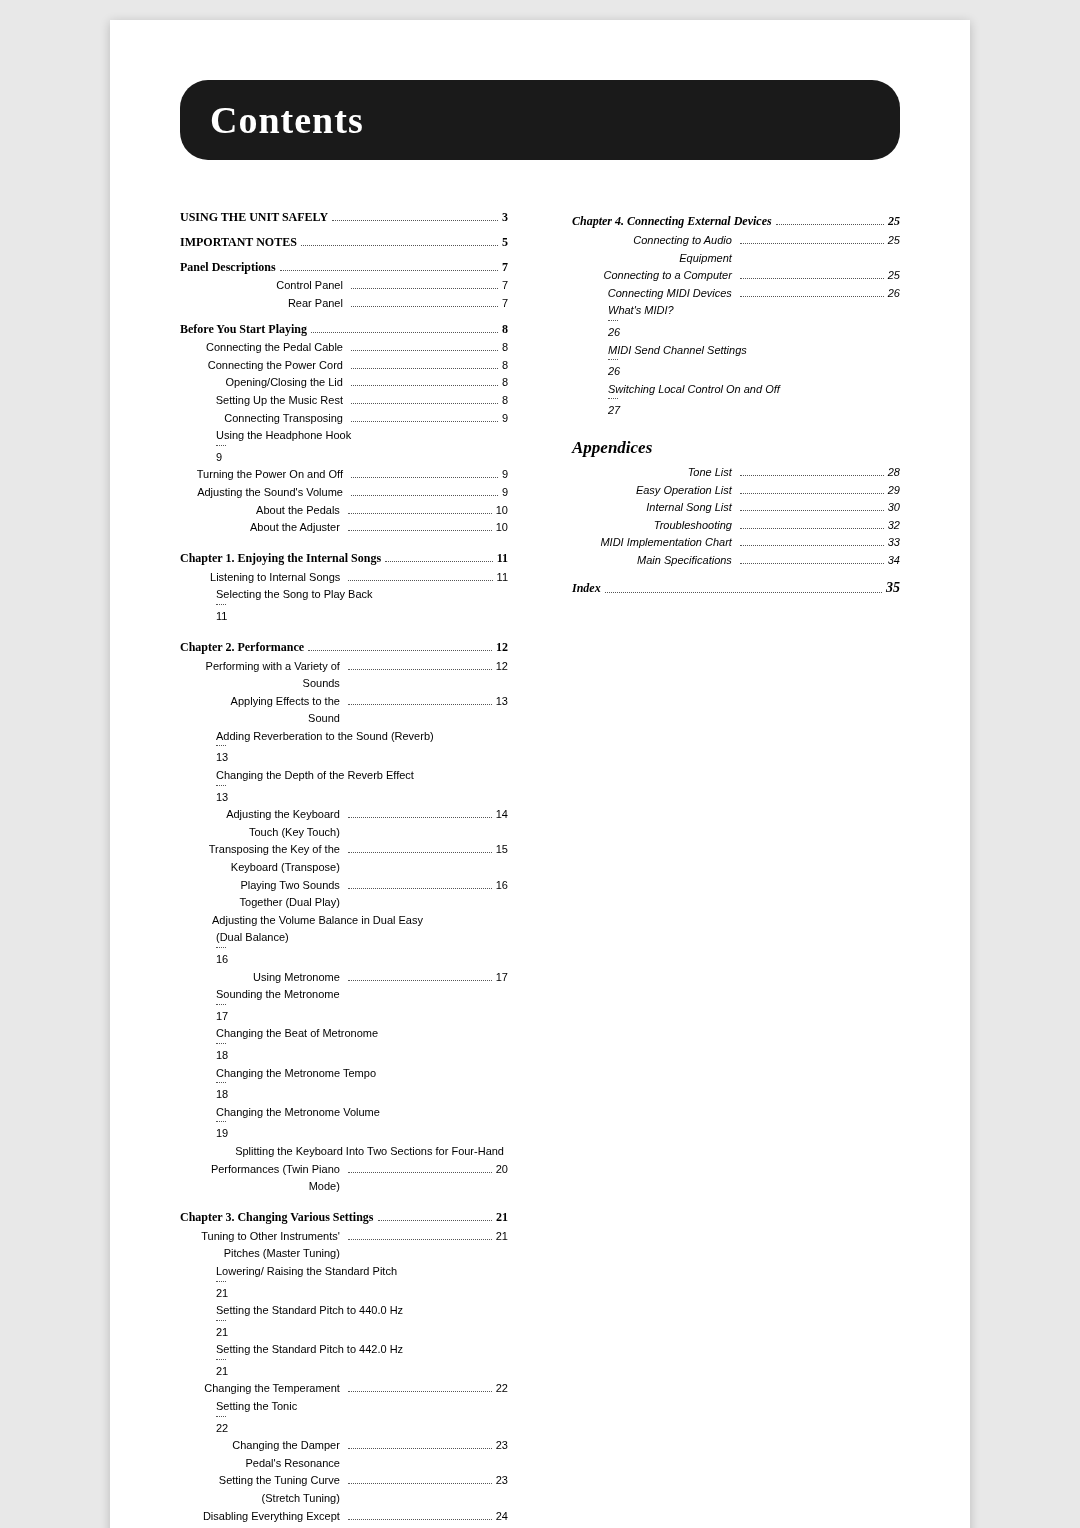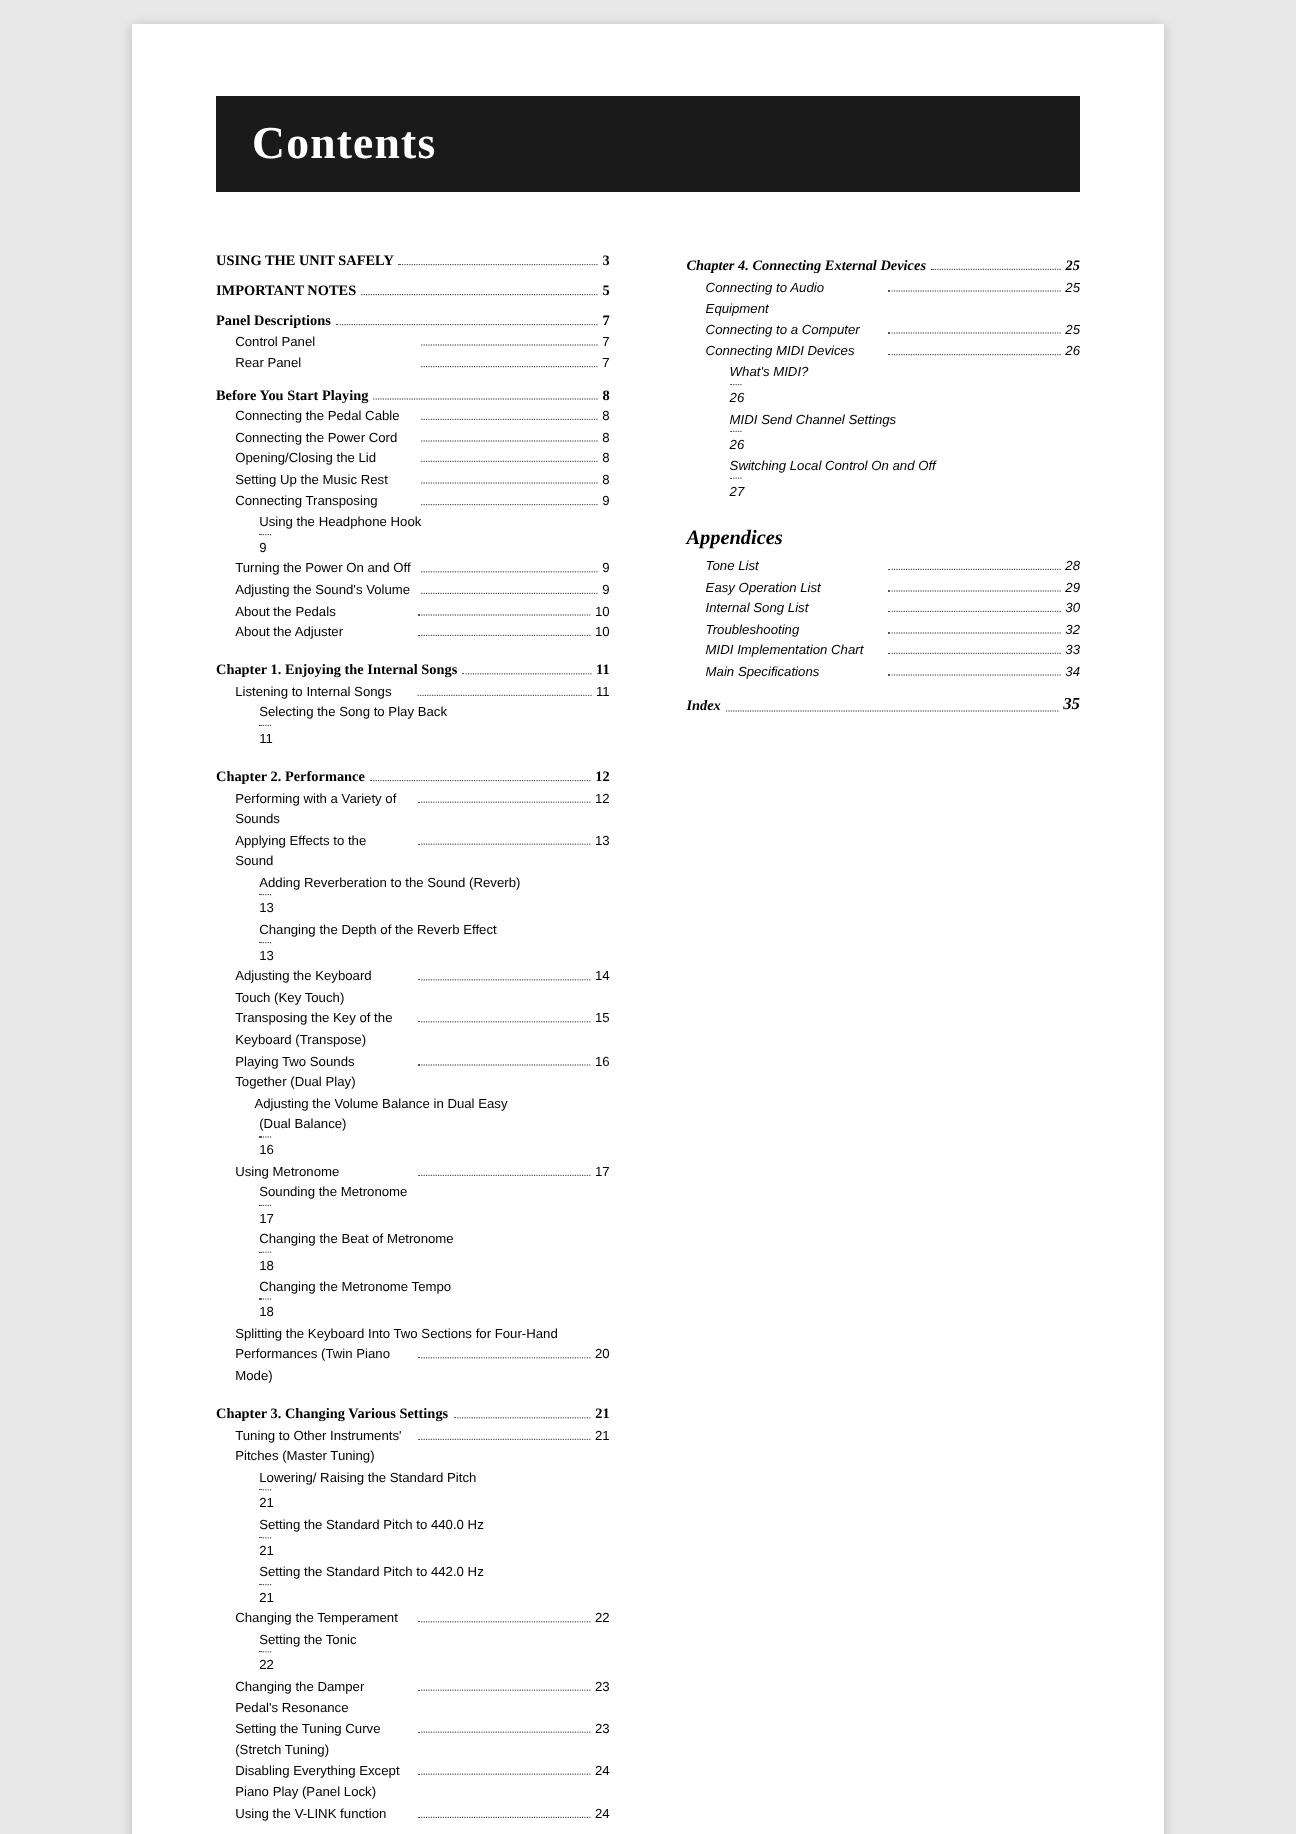--- a/index.html
+++ b/index.html
@@ -19,20 +19,21 @@
       padding: 60px 70px 60px 70px;
       box-shadow: 0 2px 10px rgba(0,0,0,0.2);
     }
     .title-block {
       background: #1a1a1a;
       color: #fff;
       padding: 18px 30px 18px 30px;
       margin-bottom: 40px;
       display: inline-block;
       width: 100%;
+      border-radius: 28px;
     }
     .title-block h1 {
       font-size: 38px;
       font-weight: bold;
       font-family: 'Times New Roman', Times, serif;
       letter-spacing: 1px;
     }
     .toc-columns {
       display: flex;
       gap: 64px;
@@ -99,20 +100,21 @@
       border-bottom: 1px dotted #555;
       margin: 0 4px 3px 4px;
     }
     .chapter-header .page-num {
       font-weight: bold;
       font-size: 12px;
       white-space: nowrap;
     }
     .sub-entry {
       padding-left: 16px;
+      text-align: right;
     }
     .sub-sub-entry {
       padding-left: 32px;
       flex-direction: column;
     }
     .appendices-header {
       font-weight: bold;
       font-size: 17px;
       margin-top: 18px;
       margin-bottom: 6px;
@@ -309,20 +311,25 @@
         <div class="toc-entry sub-sub-entry">
           <span class="entry-text">Changing the Beat of Metronome</span>
           <span class="dots"></span>
           <span class="page-num">18</span>
         </div>
         <div class="toc-entry sub-sub-entry">
           <span class="entry-text">Changing the Metronome Tempo</span>
           <span class="dots"></span>
           <span class="page-num">18</span>
         </div>
+        <div class="toc-entry sub-sub-entry">
+          <span class="entry-text">Changing the Metronome Volume</span>
+          <span class="dots"></span>
+          <span class="page-num">19</span>
+        </div>
         <div class="toc-entry sub-entry">
           <span class="entry-text">Splitting the Keyboard Into Two Sections for Four-Hand</span>
           <span class="page-num"></span>
         </div>
         <div class="toc-entry sub-entry">
           <span class="entry-text">Performances (Twin Piano Mode)</span>
           <span class="dots"></span>
           <span class="page-num">20</span>
         </div>
         <div class="chapter-header">

